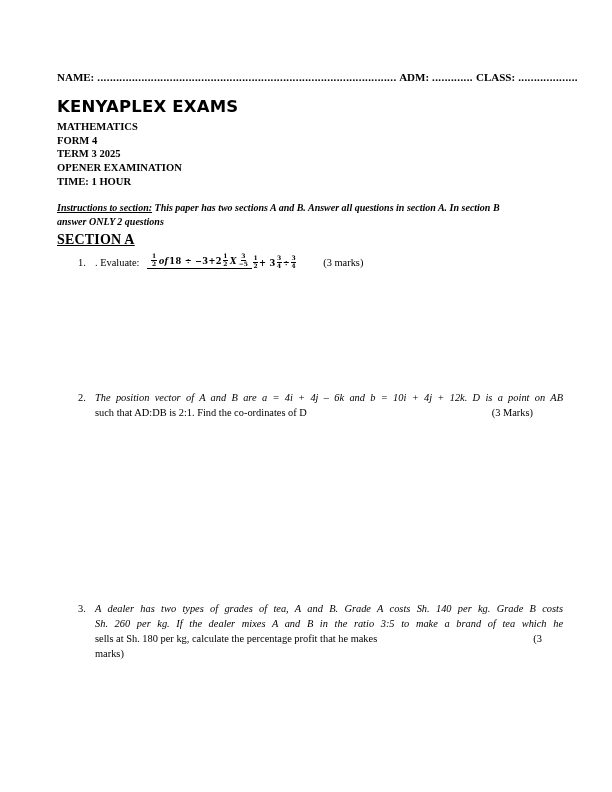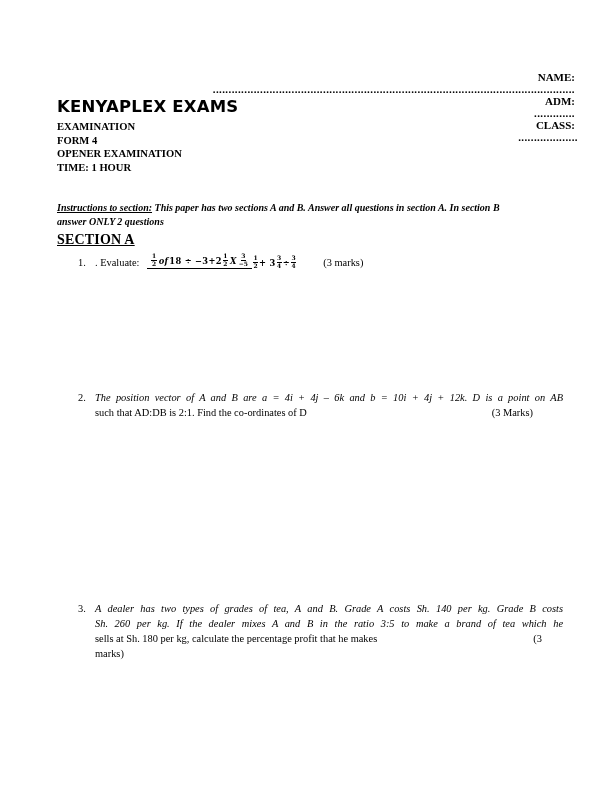--- a/index.html
+++ b/index.html
@@ -8,22 +8,22 @@
     width:612px; height:792px;
     background:#ffffff;
     color:#000;
     font-family:"Liberation Serif", serif;
     overflow:hidden;
   }
 
   
   .name-line {
     position:absolute; top:71px; left:57px; width:521px;
-    display:flex; align-items:flex-end;
-    font-weight:bold; font-size:11px; white-space:nowrap;flex-direction:column;
+    display:flex; align-items:flex-start;
+    font-weight:bold; font-size:11px; white-space:nowrap;
   }
   .name-line .lbl { margin-right:3px; }
   .dots-fill { flex:1 1 auto; overflow:hidden; letter-spacing:0.4px; margin-right:3px; }
   .dots-fixed { letter-spacing:0.4px; margin-right:3px; }
   .dots-last { margin-right:0; }
 
   
   .title-block { position:absolute; top:97px; left:57px; }
   .exam-title {
     font-family:"DejaVu Sans", sans-serif;
@@ -101,22 +101,23 @@
     <span class="lbl">NAME:</span>
     <span class="dots-fill">...................................................................................................................</span>
     <span class="lbl">ADM:</span>
     <span class="dots-fixed">.............</span>
     <span class="lbl">CLASS:</span>
     <span class="dots-fixed dots-last">...................</span>
   </div>
 
   <div class="title-block">
     <div class="exam-title">KENYAPLEX EXAMS</div>
-    <div class="title-line">EXAMINATION</div>
+    <div class="title-line">MATHEMATICS</div>
     <div class="title-line">FORM 4</div>
+    <div class="title-line">TERM 3 2025</div>
     <div class="title-line">OPENER EXAMINATION</div>
     <div class="title-line">TIME: 1 HOUR</div>
   </div>
 
   <div class="instructions">
     <div class="line"><span class="instr-label">Instructions to section:</span><span> This paper has two sections A and B. Answer all questions in section A. In section B</span></div>
     <div class="line">answer ONLY 2 questions</div>
   </div>
 
   <div class="section-heading">SECTION A</div>

